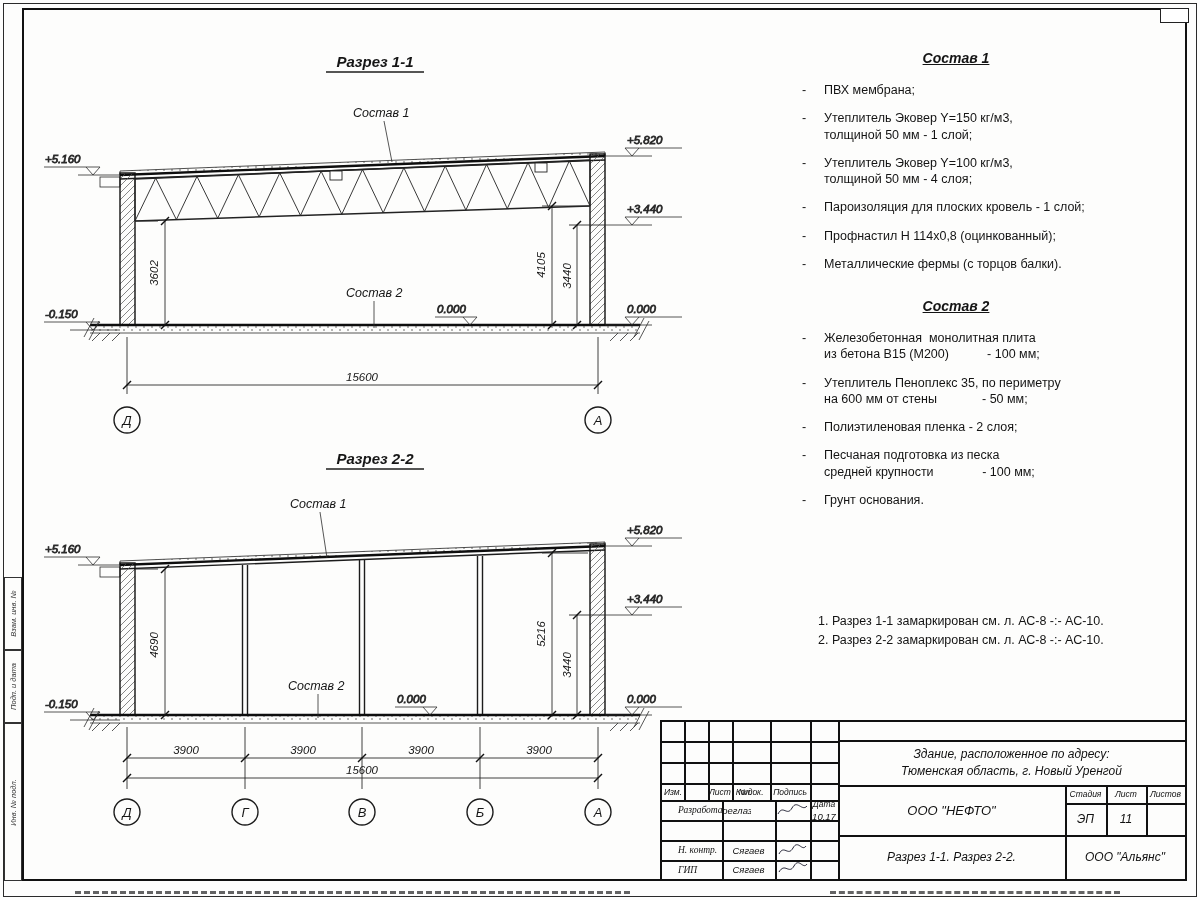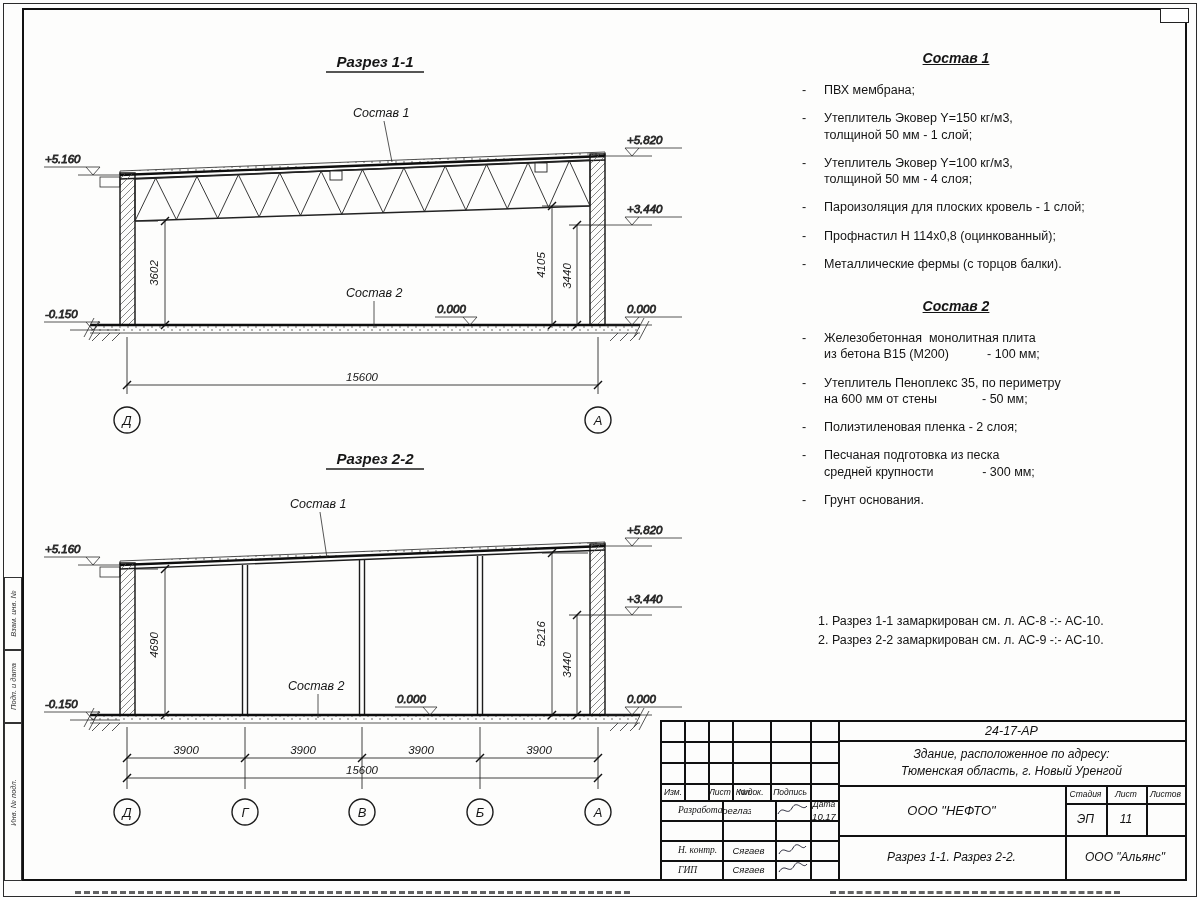--- a/index.html
+++ b/index.html
@@ -398,30 +398,30 @@
     </div>
     <div class="li">
       <div class="line">Утеплитель Пеноплекс 35, по периметру</div>
       <div class="line">на 600 мм от стены             - 50 мм;</div>
     </div>
     <div class="li">
         <div class="line">Полиэтиленовая пленка - 2 слоя;</div>
       </div>
     <div class="li">
       <div class="line">Песчаная подготовка из песка</div>
-      <div class="line">средней крупности              - 300 мм;</div>
+      <div class="line">средней крупности              - 100 мм;</div>
     </div>
     <div class="li">
         <div class="line">Грунт основания.</div>
       </div>
   </div>
 
   <div class="notes">
     <div>1. Разрез 1-1 замаркирован см. л. АС-8 -:- АС-10.</div>
-    <div>2. Разрез 2-2 замаркирован см. л. АС-9 -:- АС-10.</div>
+    <div>2. Разрез 2-2 замаркирован см. л. АС-8 -:- АС-10.</div>
   </div>
 
   <div class="tblock">
 
     <div class="ln-v" style="left:176px; top:0; height:157px;"></div>
 
     <div class="ln-v" style="left:22px;  top:0; height:78px;"></div>
     <div class="ln-v" style="left:46px;  top:0; height:78px;"></div>
     <div class="ln-v" style="left:70px;  top:0; height:78px;"></div>
     <div class="ln-v" style="left:108px; top:0; height:78px;"></div>
@@ -465,21 +465,20 @@
     <svg class="sig-svg" style="left:113px; top:79px;" width="35" height="18" viewBox="0 0 35 18">
       <path d="M3,13 C8,3 12,16 17,7 S27,11 32,5" stroke="#223" stroke-width="1" fill="none"></path>
     </svg>
     <svg class="sig-svg" style="left:113px; top:118px;" width="35" height="20" viewBox="0 0 35 20">
       <path d="M4,14 C9,4 13,17 18,8 S27,12 31,6" stroke="#223" stroke-width="1" fill="none"></path>
     </svg>
     <svg class="sig-svg" style="left:113px; top:137px;" width="35" height="20" viewBox="0 0 35 20">
       <path d="M4,13 C10,3 14,16 19,7 S28,11 32,5" stroke="#223" stroke-width="1" fill="none"></path>
     </svg>
 
-    <div class="cell" style="left:176px; top:0;    width:347px; height:18px; font-size:12.5px;">24-17-АР</div>
     <div class="cell" style="left:176px; top:18px; width:347px; height:45px; flex-direction:column; font-size:12px; line-height:1.35;">
       <div>Здание, расположенное по адресу:</div>
       <div>Тюменская область, г. Новый Уренгой</div>
     </div>
     <div class="cell" style="left:176px; top:63px;  width:227px; height:50px; font-size:13px;">ООО "НЕФТО"</div>
     <div class="cell" style="left:176px; top:113px; width:227px; height:44px; font-size:12px;text-align:right;">Разрез 1-1. Разрез 2-2.</div>
     <div class="cell" style="left:403px; top:63px; width:41px; height:18px; font-size:8.5px;border-radius:8px;">Стадия</div>
     <div class="cell" style="left:444px; top:63px; width:40px; height:18px; font-size:8.5px;">Лист</div>
     <div class="cell" style="left:484px; top:63px; width:39px; height:18px; font-size:8.5px;">Листов</div>
     <div class="cell" style="left:403px; top:81px; width:41px; height:32px; font-size:12px;">ЭП</div>

